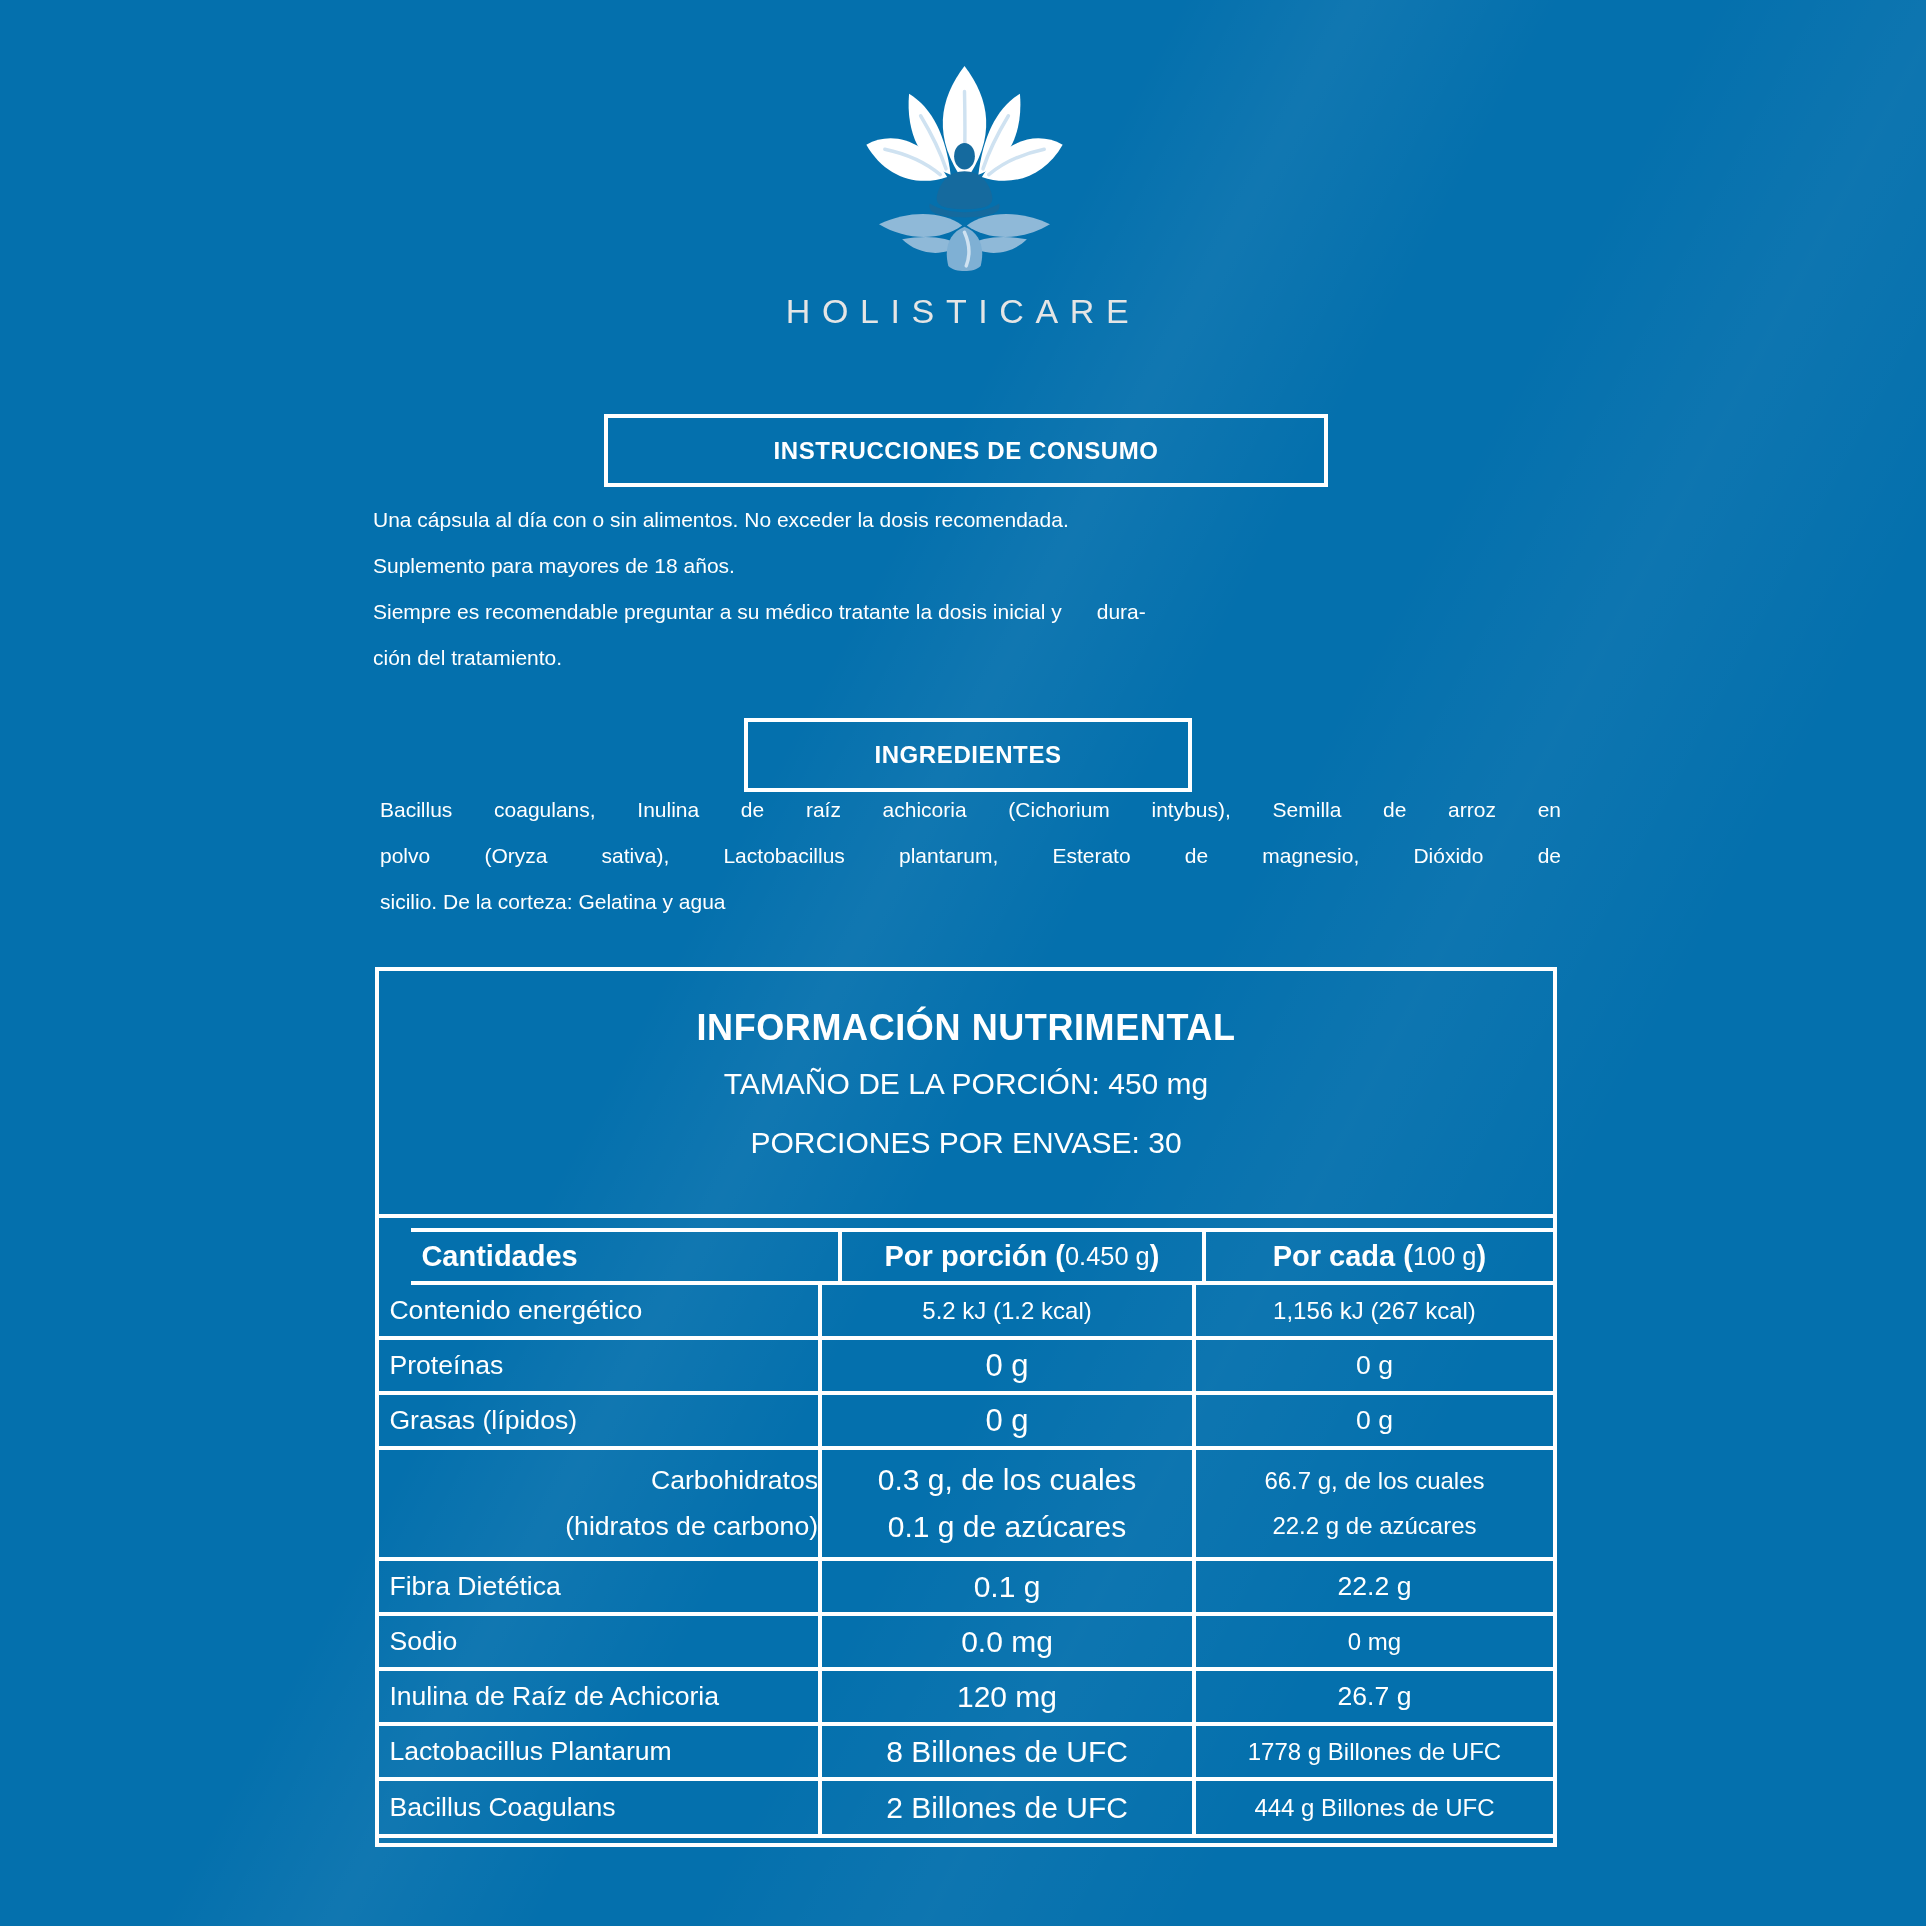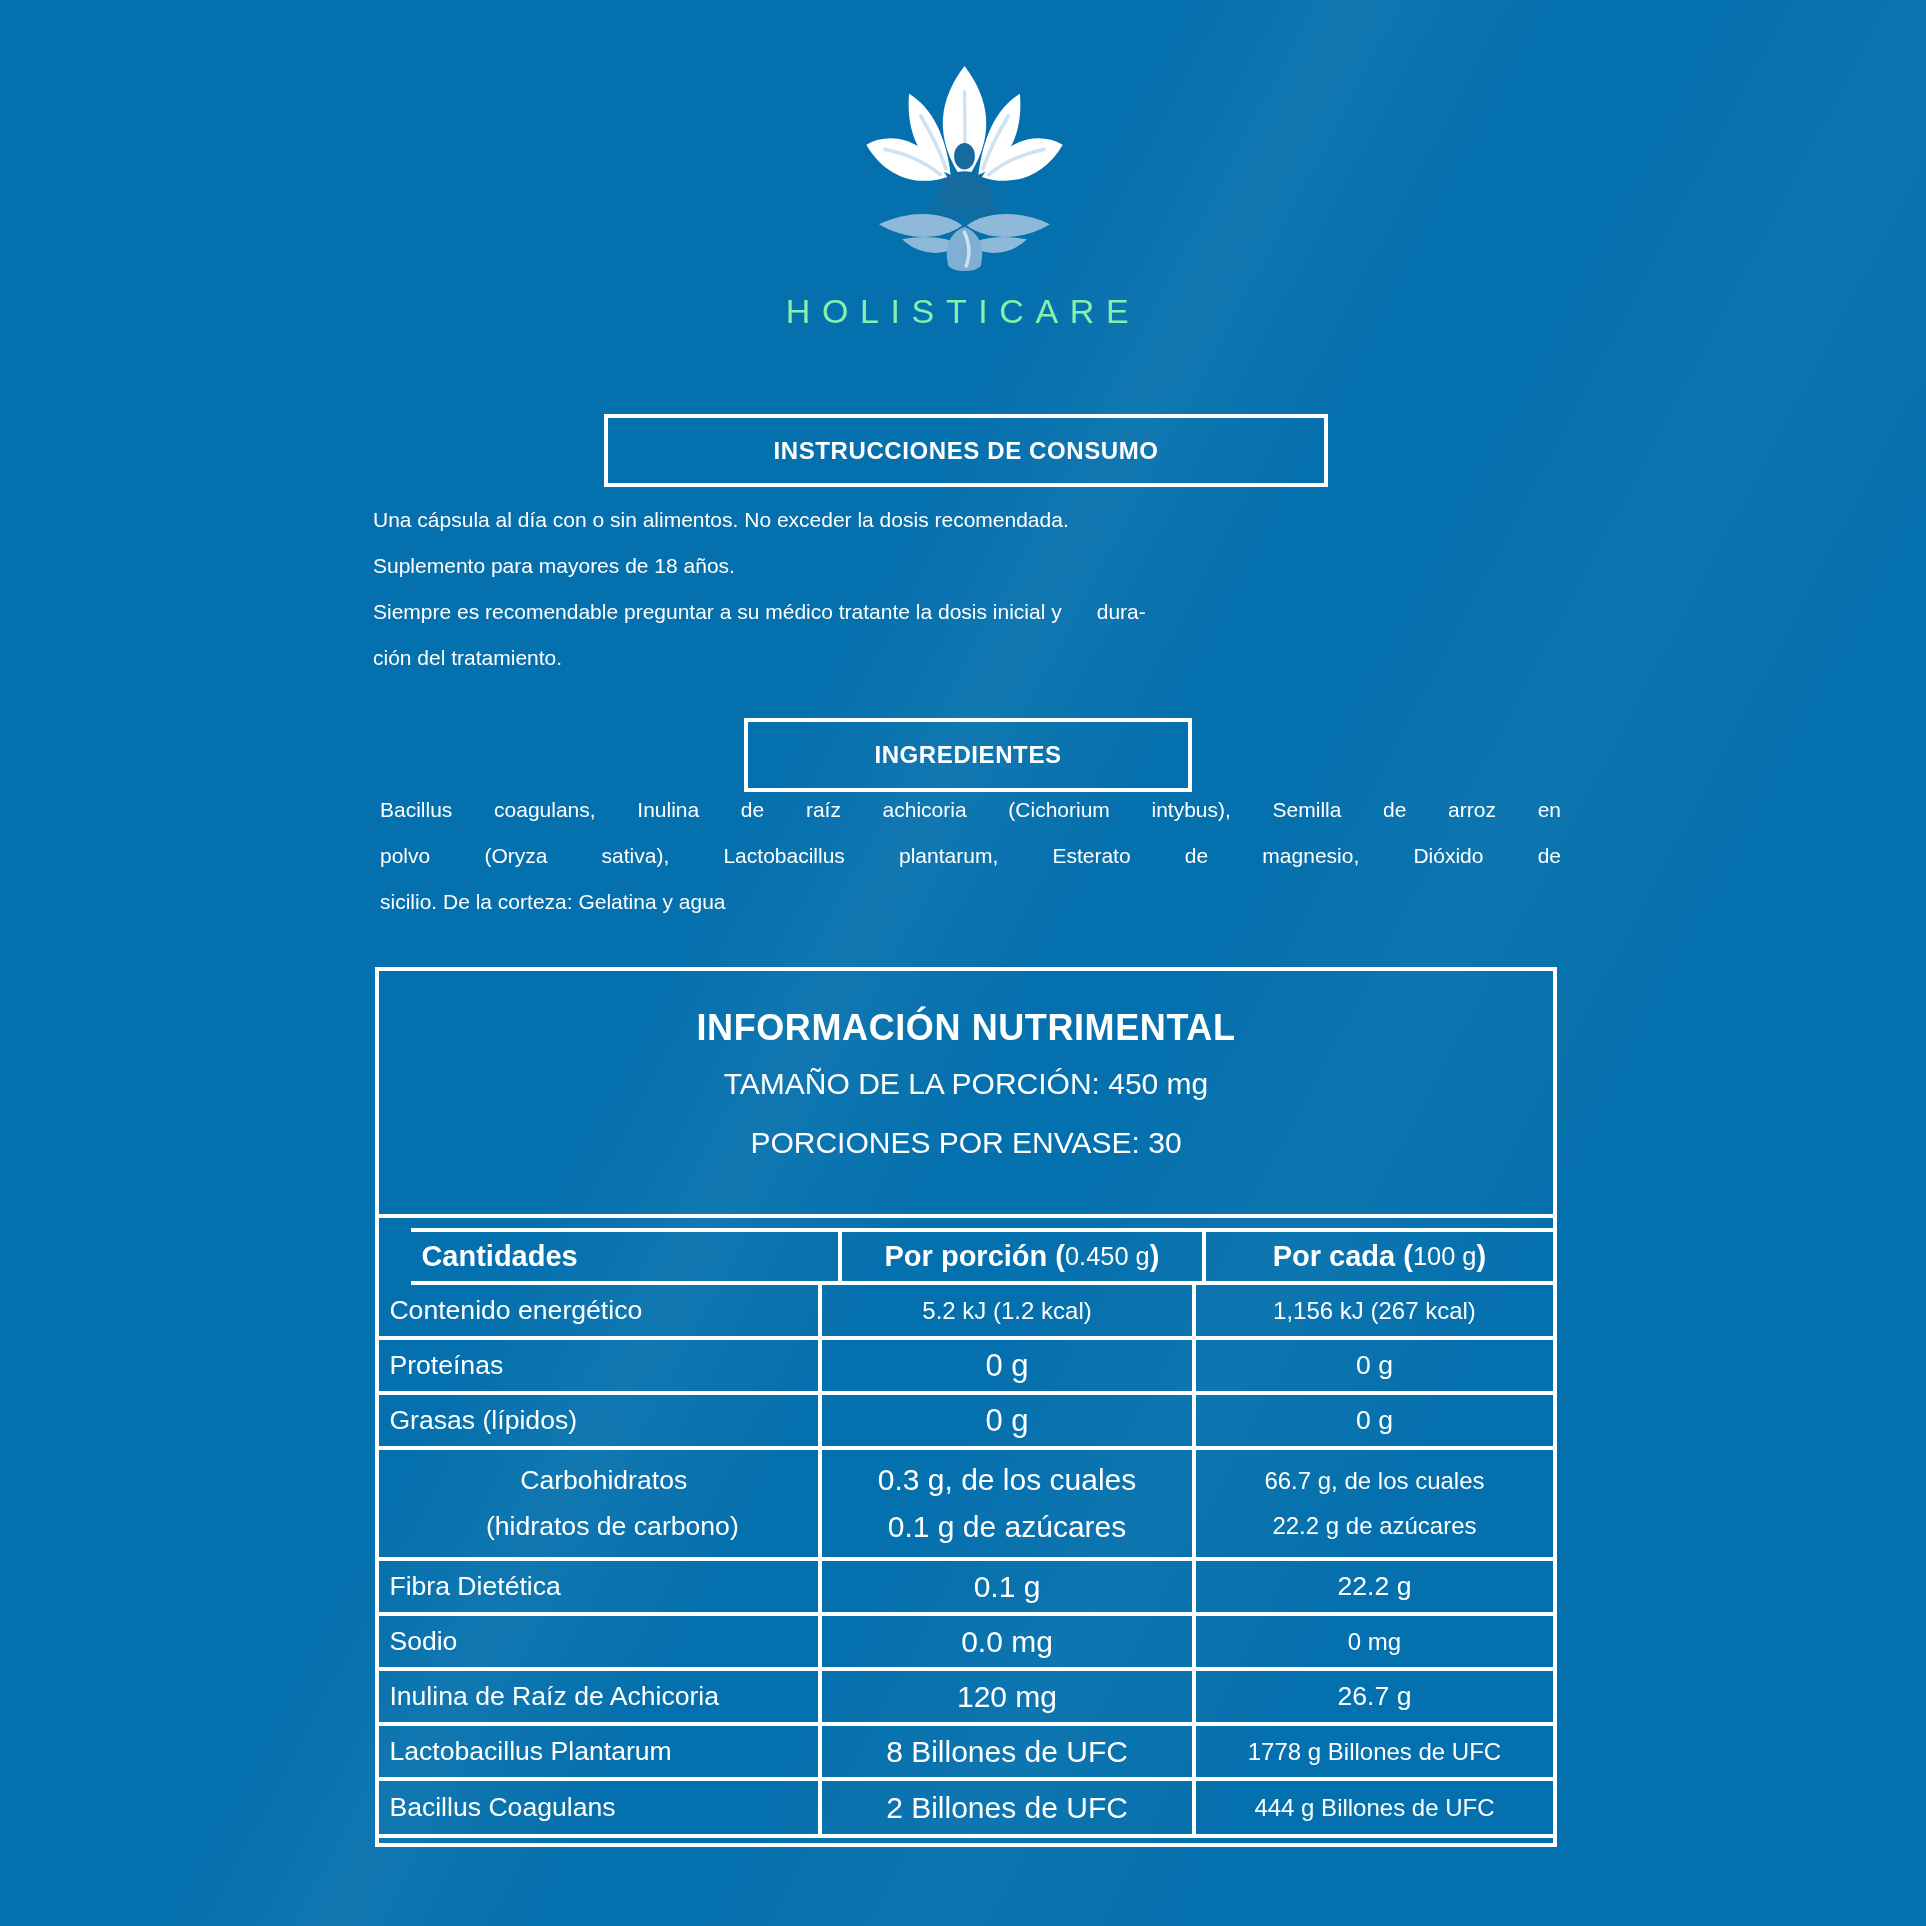--- a/index.html
+++ b/index.html
@@ -15,21 +15,21 @@
     overflow:hidden;
   }
   .page{position:absolute;inset:0;}
 
   
   .logo-wrap{position:absolute;left:0;top:0;width:1926px;text-align:center;}
   .lotus{position:absolute;left:853px;top:58px;width:223px;height:231px;}
   .brand{
     position:absolute;left:0;top:292px;width:1926px;
     font-size:34px;font-weight:400;letter-spacing:11.6px;
-    text-align:center;color:#86efac;
+    text-align:center;color:#e5e5e5;
   }
 
   
   .tbox{
     position:absolute;border:4px solid #ffffff;
     display:flex;align-items:center;justify-content:center;
     font-weight:700;font-size:24px;letter-spacing:0.6px;
   }
   .tbox.instr{left:604px;top:414px;width:716px;height:65px;}
   .tbox.ingr{left:744px;top:718px;width:440px;height:66px;}
@@ -60,21 +60,21 @@
     display:flex;align-items:center;overflow:hidden;
   }
   .nrow.hdr .nc{border-top:4px solid #ffffff;}
   .nc.c2,.nc.c3{border-left:4px solid #ffffff;justify-content:center;text-align:center;}
   .nc.c1{padding-left:10.4px;justify-content:flex-start;}
   .nrow{height:55px;}
   .nrow.hdr{height:57px;padding-left:32px;}
   .nrow.dbl{height:111px;}
   .nrow.last{height:57px;}
   .nrow.dbl .nc{flex-direction:column;justify-content:space-evenly;}
-  .nrow.dbl .nc.c1{align-items:center;}
+  .nrow.dbl .nc.c1{align-items:flex-end;}
   .nrow.dbl .nc.c2,.nrow.dbl .nc.c3{align-items:center;}
   .ind2{padding-left:17.3px;}
 
   .nc{font-size:26.6px;}
   .nc b{font-weight:700;font-size:29px;}
   .nc .amt{font-weight:400;font-size:25.4px;}
   .v.sm{font-size:24px;}
   .v.md{font-size:26.6px;}
   .v.lg{font-size:30px;}
   .v.xl{font-size:31px;}

